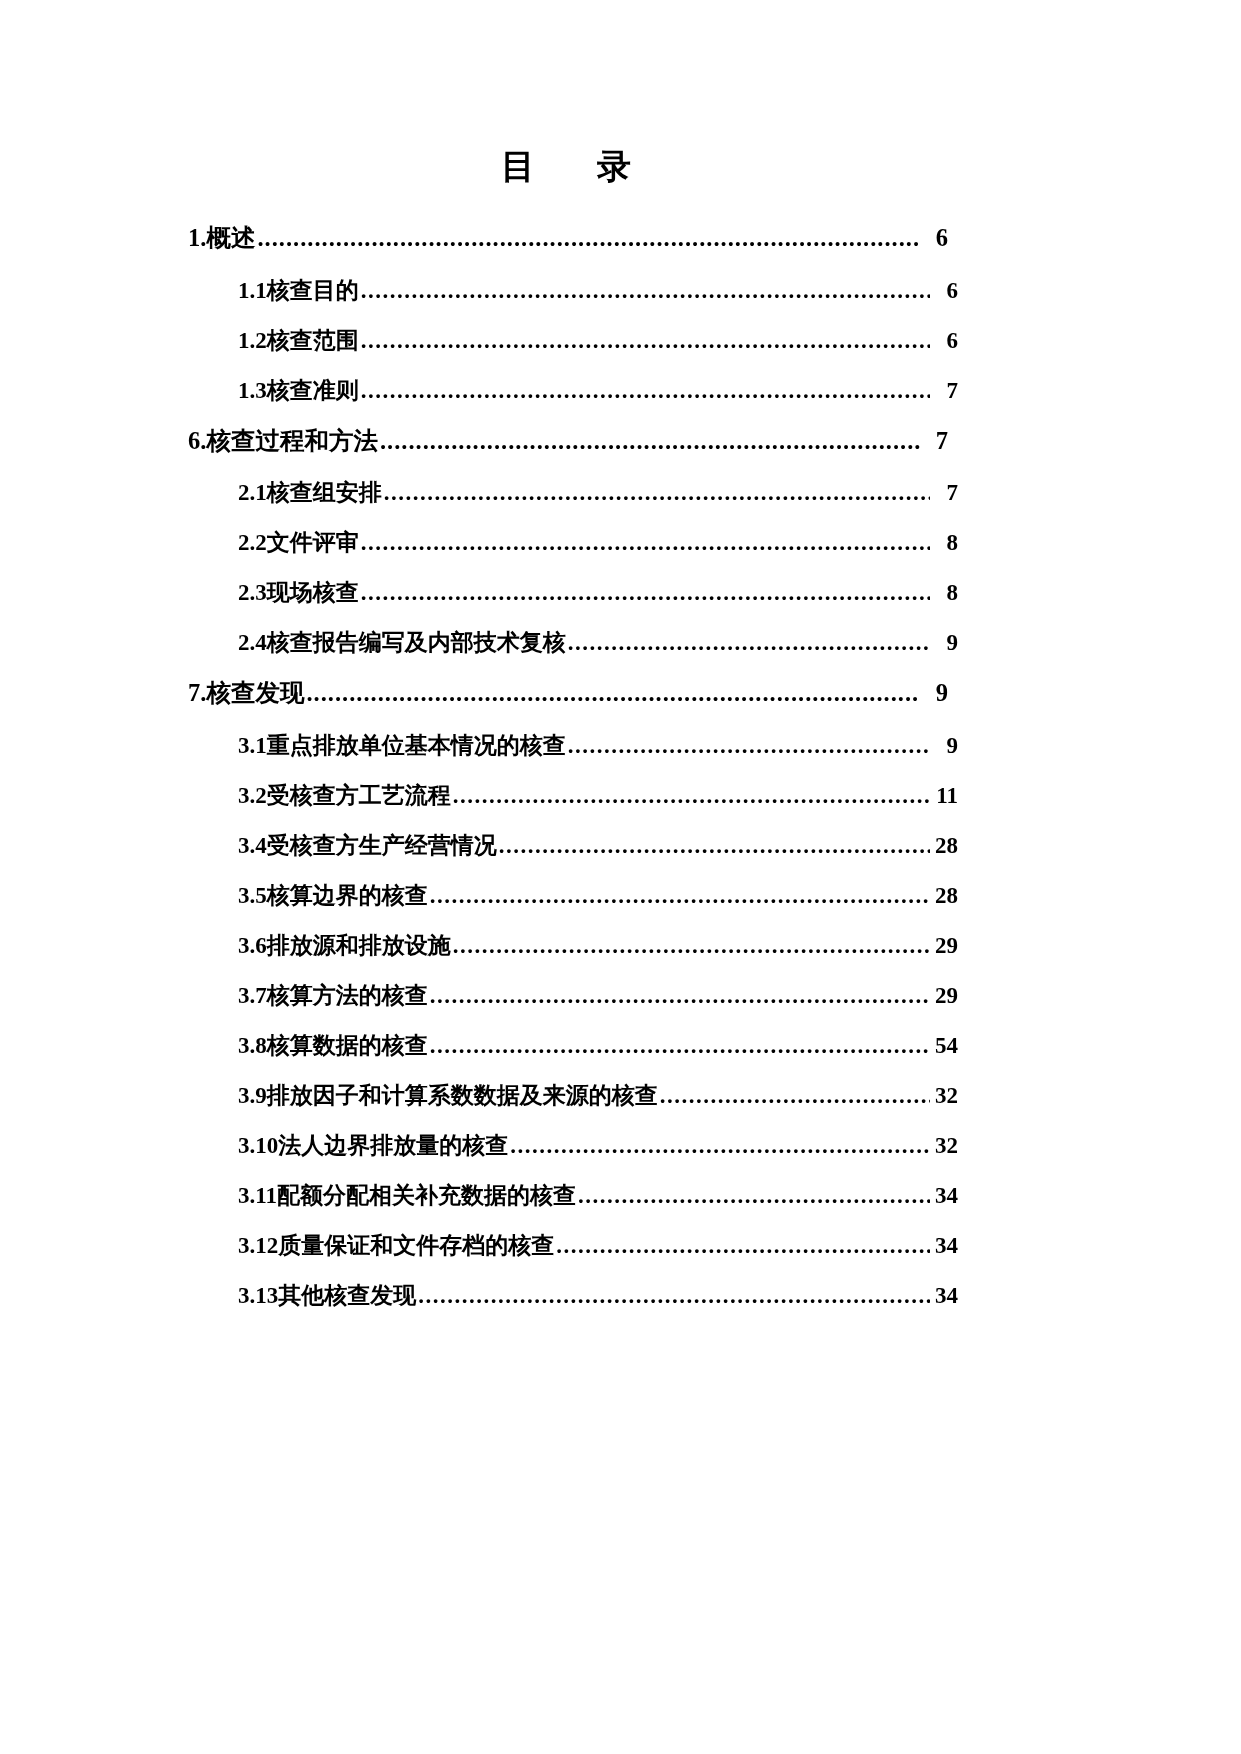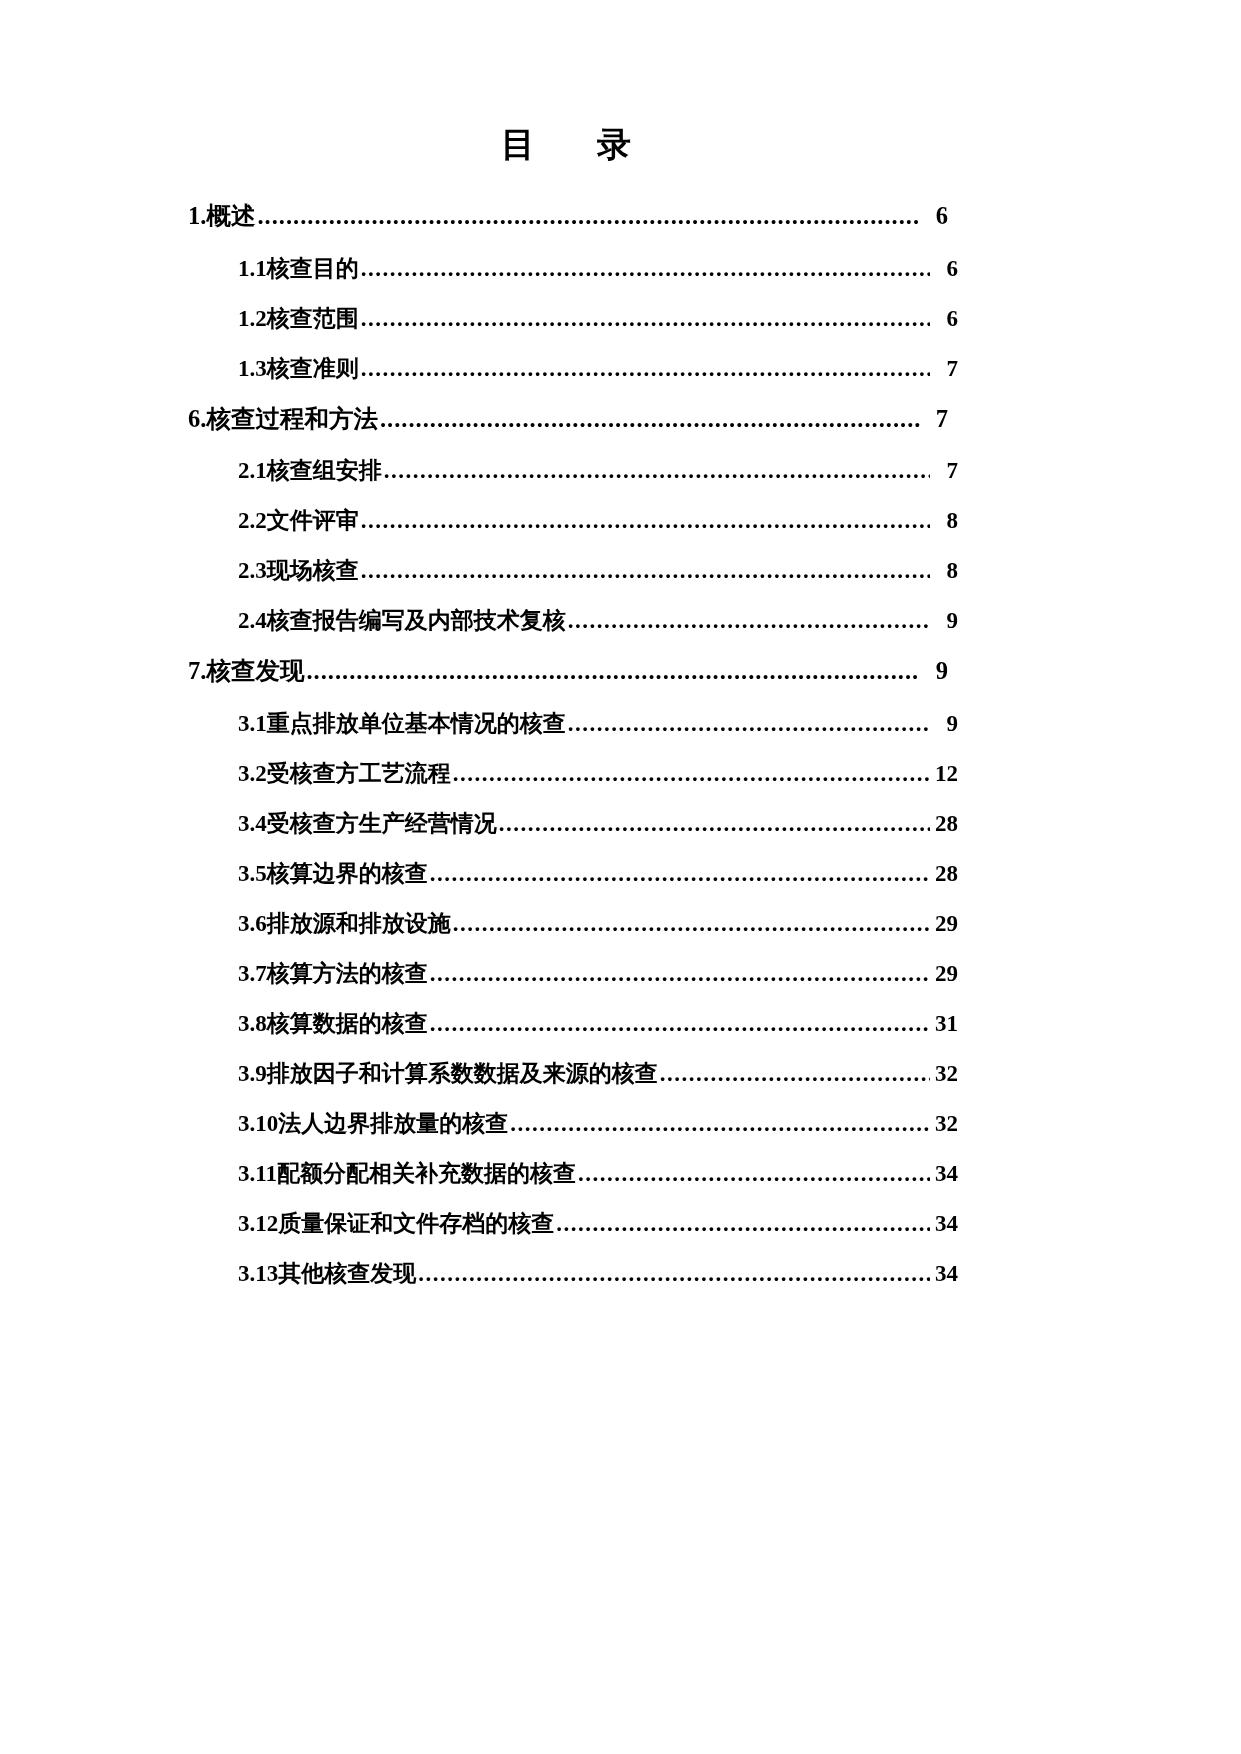--- a/index.html
+++ b/index.html
@@ -13,21 +13,21 @@
     height: 1754px;
     margin: 0 auto;
     background: #ffffff;
     font-family: "Liberation Serif", "DejaVu Serif", serif;
     color: #000000;
     box-sizing: border-box;
   }
   .content {
     position: absolute;
     left: 188px;
-    top: 122px;
+    top: 144px;
     width: 760px;
   }
   .toc-title {
     text-align: center;
     font-family: "Liberation Serif", "DejaVu Serif", serif;
     font-weight: bold;
     font-size: 34px;
     letter-spacing: 14px;
     margin: 0 0 36px 0;
     padding-left: 10px;
@@ -146,21 +146,21 @@
           <span class="page-num">9</span>
         </li>
         <li class="toc-entry level2">
           <span class="label">3.1重点排放单位基本情况的核查</span>
           <span class="dots"></span>
           <span class="page-num">9</span>
         </li>
         <li class="toc-entry level2">
           <span class="label">3.2受核查方工艺流程</span>
           <span class="dots"></span>
-          <span class="page-num">12</span>
+          <span class="page-num">11</span>
         </li>
         <li class="toc-entry level2">
           <span class="label">3.4受核查方生产经营情况</span>
           <span class="dots"></span>
           <span class="page-num">28</span>
         </li>
         <li class="toc-entry level2">
           <span class="label">3.5核算边界的核查</span>
           <span class="dots"></span>
           <span class="page-num">28</span>
@@ -171,21 +171,21 @@
           <span class="page-num">29</span>
         </li>
         <li class="toc-entry level2">
           <span class="label">3.7核算方法的核查</span>
           <span class="dots"></span>
           <span class="page-num">29</span>
         </li>
         <li class="toc-entry level2">
           <span class="label">3.8核算数据的核查</span>
           <span class="dots"></span>
-          <span class="page-num">31</span>
+          <span class="page-num">54</span>
         </li>
         <li class="toc-entry level2">
           <span class="label">3.9排放因子和计算系数数据及来源的核查</span>
           <span class="dots"></span>
           <span class="page-num">32</span>
         </li>
         <li class="toc-entry level2">
           <span class="label">3.10法人边界排放量的核查</span>
           <span class="dots"></span>
           <span class="page-num">32</span>

